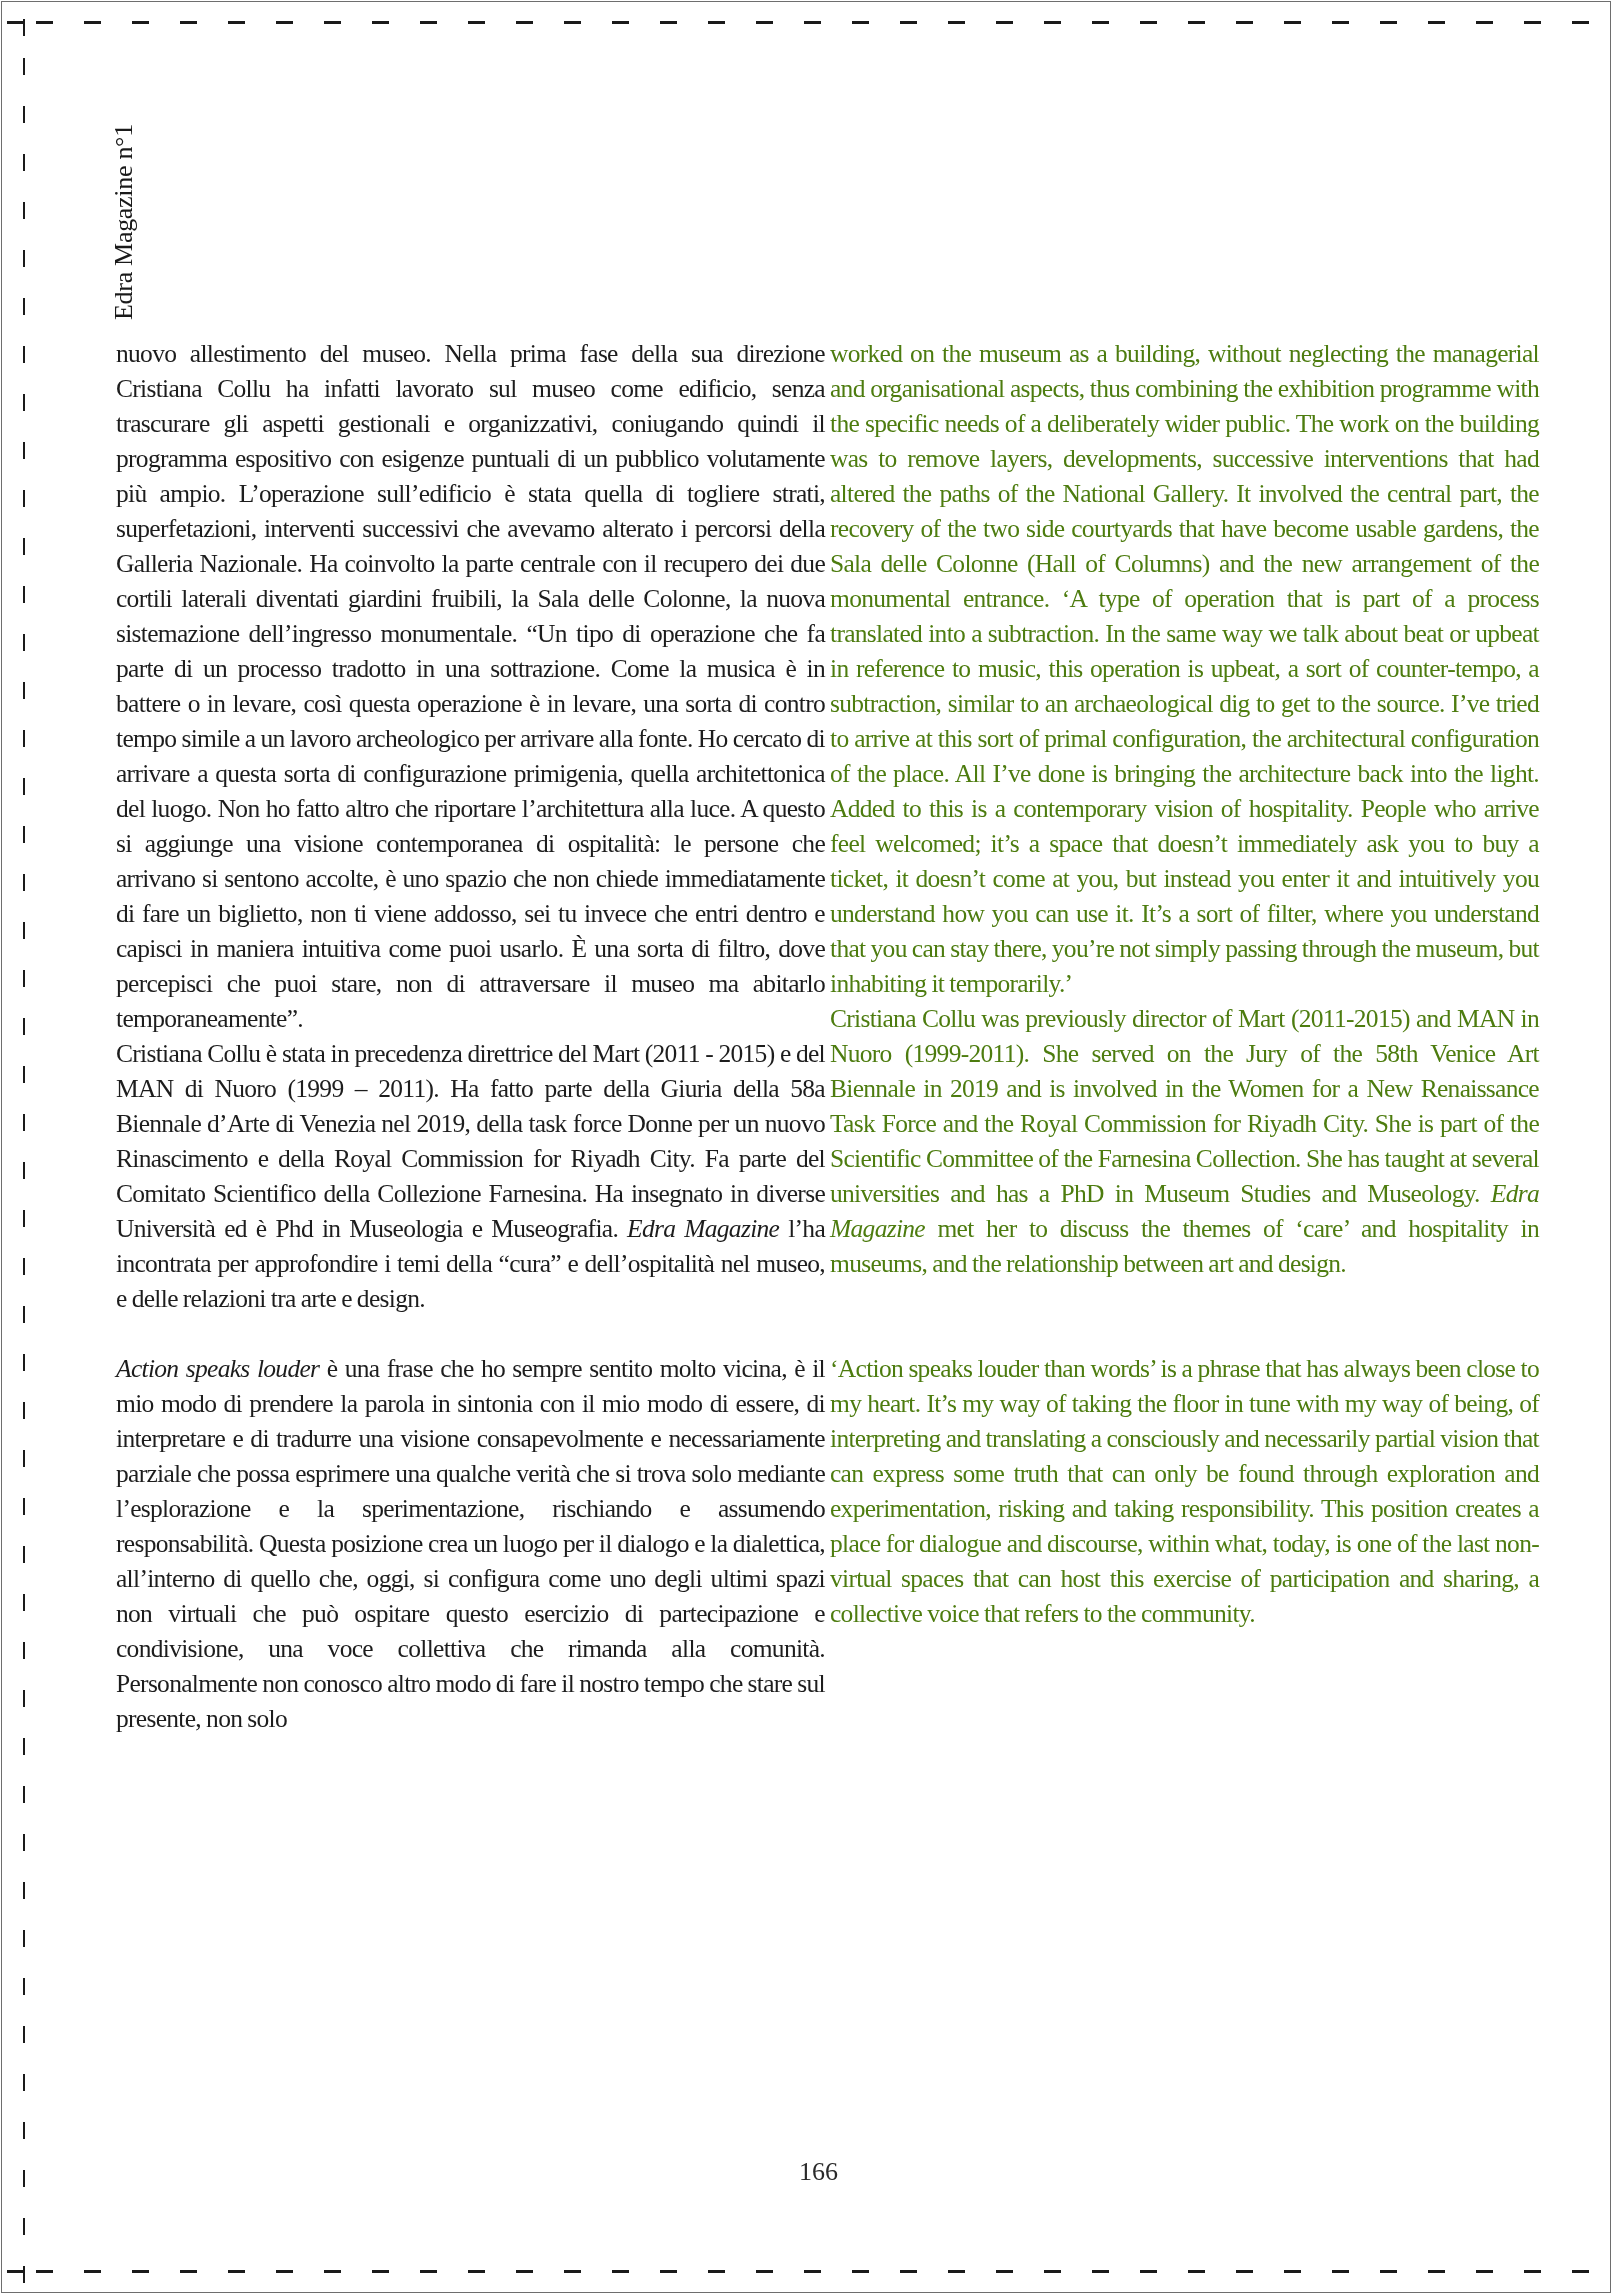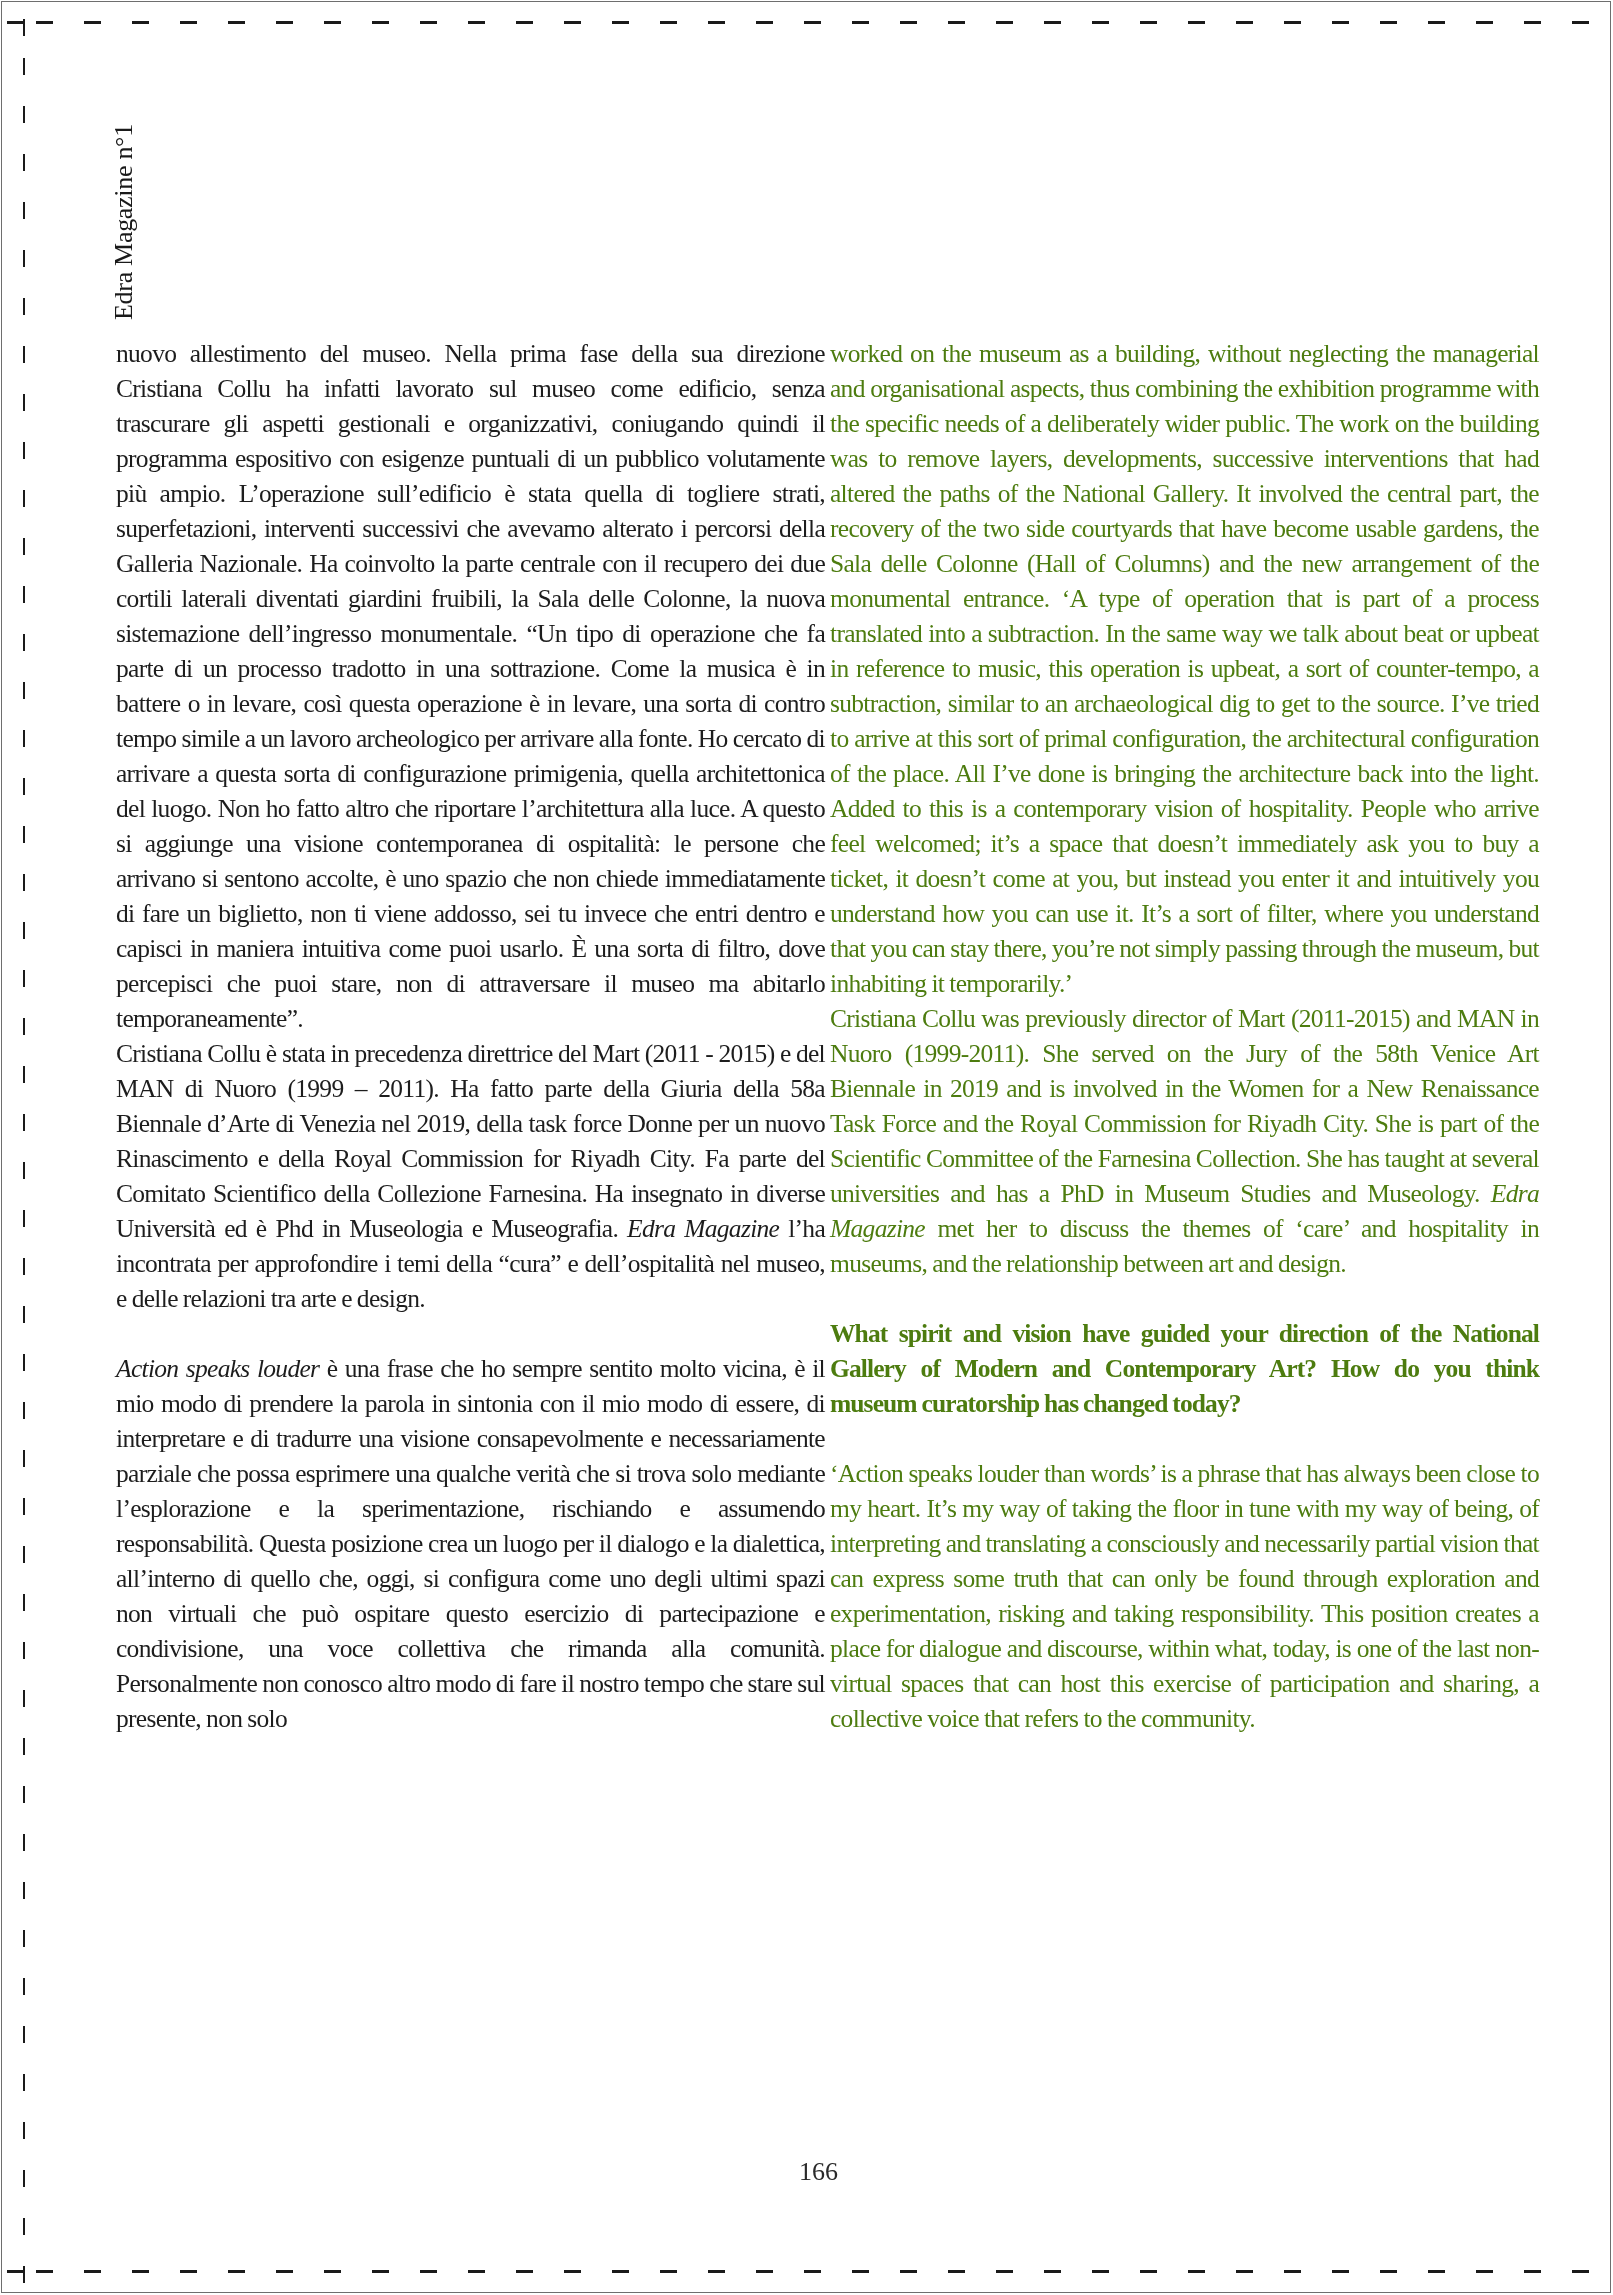--- a/index.html
+++ b/index.html
@@ -61,19 +61,18 @@
   <p><span>Cristiana Collu è stata in precedenza direttrice del Mart (2011 - 2015) e del MAN di Nuoro (1999 – 2011). Ha fatto parte della Giuria della 58a Biennale d’Arte di Venezia nel 2019, della task force Donne per un nuovo Rinascimento e della Royal Commission for Riyadh City. Fa parte del Comitato Scientifico della Collezione Farnesina. Ha insegnato in diverse Università ed è Phd in Museologia e Museografia. </span><em>Edra Magazine</em><span> l’ha incontrata per approfondire i temi della “cura” e dell’ospitalità nel museo, e delle relazioni tra arte e design.</span></p>
   <div class="gap-q"></div>
   <div class="gap-a"></div>
   <p><em>Action speaks louder</em><span> è una frase che ho sempre sentito molto vicina, è il mio modo di prendere la parola in sintonia con il mio modo di essere, di interpretare e di tradurre una visione consapevolmente e necessariamente parziale che possa esprimere una qualche verità che si trova solo mediante l’esplorazione e la sperimentazione, rischiando e assumendo responsabilità. Questa posizione crea un luogo per il dialogo e la dialettica, all’interno di quello che, oggi, si configura come uno degli ultimi spazi non virtuali che può ospitare questo esercizio di partecipazione e condivisione, una voce collettiva che rimanda alla comunità. Personalmente non conosco altro modo di fare il nostro tempo che stare sul presente, non solo</span></p>
 </div>
 
 <div class="col en">
   <p>worked on the museum as a building, without neglecting the managerial and organisational aspects, thus combining the exhibition programme with the specific needs of a deliberately wider public. The work on the building was to remove layers, developments, successive interventions that had altered the paths of the National Gallery. It involved the central part, the recovery of the two side courtyards that have become usable gardens, the Sala delle Colonne (Hall of Columns) and the new arrangement of the monumental entrance. ‘A type of operation that is part of a process translated into a subtraction. In the same way we talk about beat or upbeat in reference to music, this operation is upbeat, a sort of counter-tempo, a subtraction, similar to an archaeological dig to get to the source. I’ve tried to arrive at this sort of primal configuration, the architectural configuration of the place. All I’ve done is bringing the architecture back into the light. Added to this is a contemporary vision of hospitality. People who arrive feel welcomed; it’s a space that doesn’t immediately ask you to buy a ticket, it doesn’t come at you, but instead you enter it and intuitively you understand how you can use it. It’s a sort of filter, where you understand that you can stay there, you’re not simply passing through the museum, but inhabiting it temporarily.’</p>
   <p><span>Cristiana Collu was previously director of Mart (2011-2015) and MAN in Nuoro (1999-2011). She served on the Jury of the 58th Venice Art Biennale in 2019 and is involved in the Women for a New Renaissance Task Force and the Royal Commission for Riyadh City. She is part of the Scientific Committee of the Farnesina Collection. She has taught at several universities and has a PhD in Museum Studies and Museology. </span><em>Edra Magazine</em><span> met her to discuss the themes of ‘care’ and hospitality in museums, and the relationship between art and design.</span></p>
   <div class="gap-q"></div>
-  <p class="question">What spirit and vision have guided your direction of the National Gallery of Modern and Contemporary Art? How do you think museum curatorship has changed today?</p>
   <div class="gap-a"></div>
   <p>‘Action speaks louder than words’ is a phrase that has always been close to my heart. It’s my way of taking the floor in tune with my way of being, of interpreting and translating a consciously and necessarily partial vision that can express some truth that can only be found through exploration and experimentation, risking and taking responsibility. This position creates a place for dialogue and discourse, within what, today, is one of the last non-virtual spaces that can host this exercise of participation and sharing, a collective voice that refers to the community.</p>
 </div>
 
 <div class="page-number">166</div>
 
 
 </body></html>

